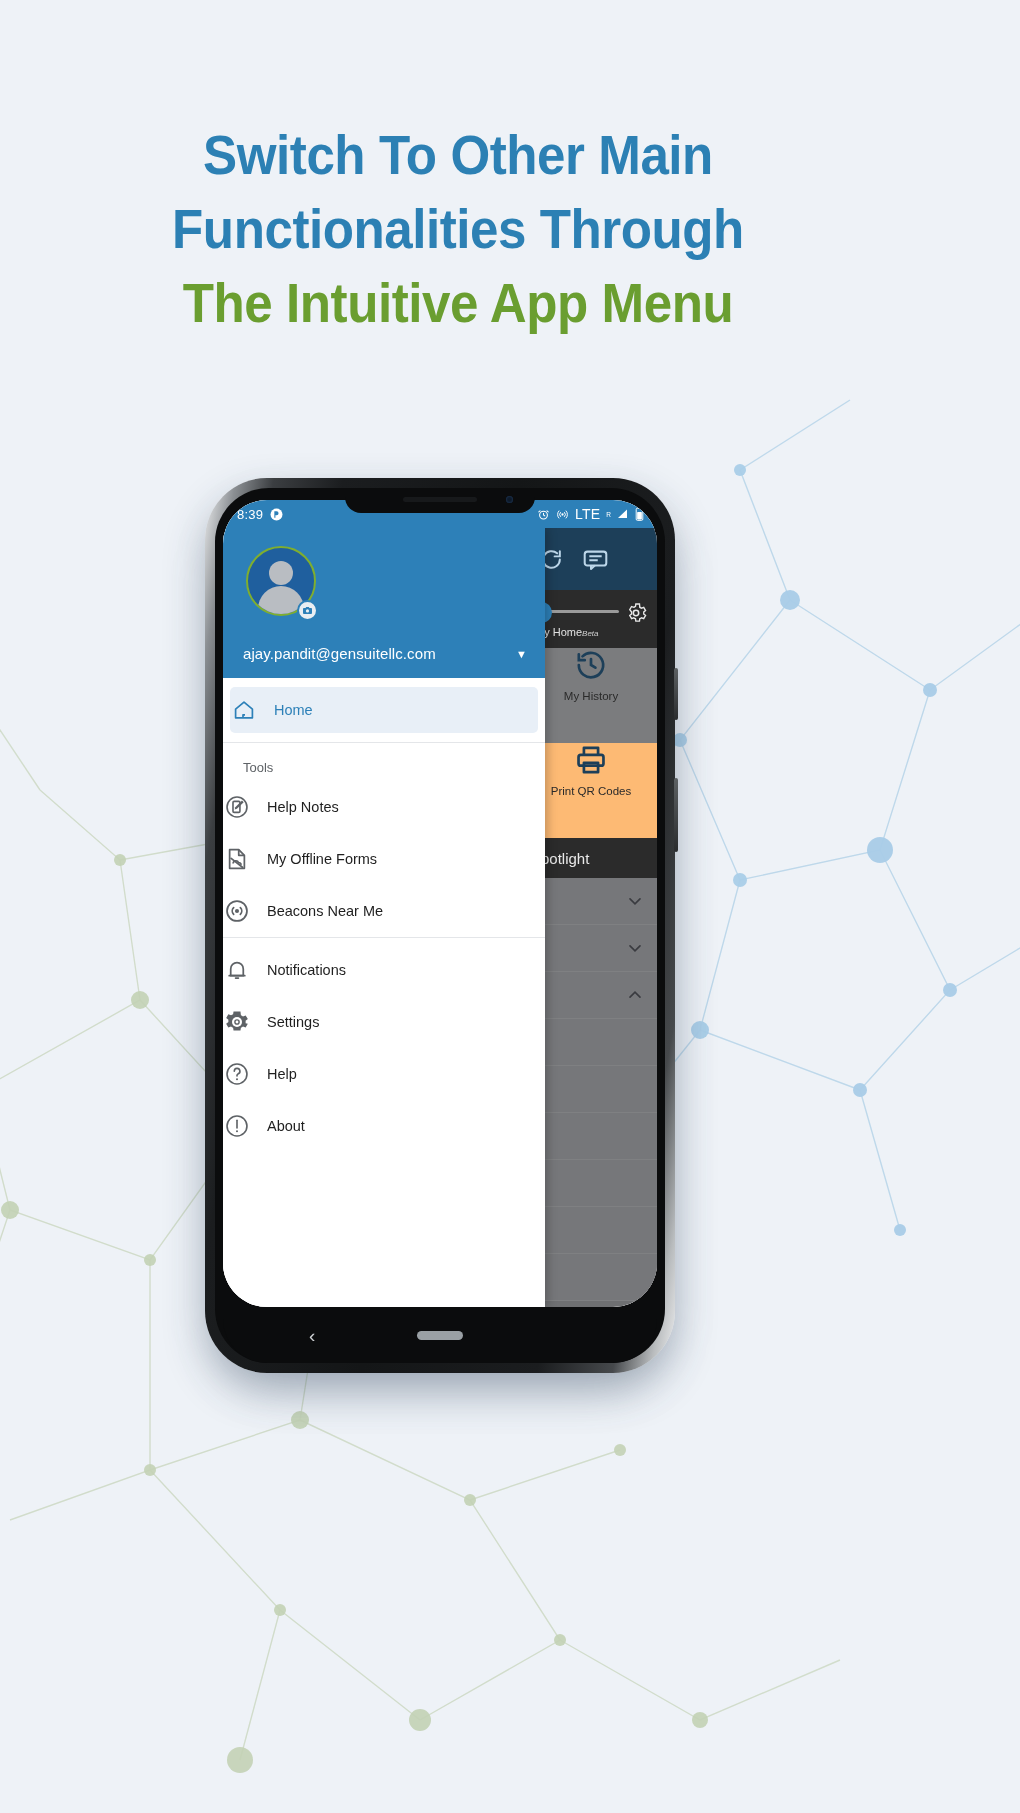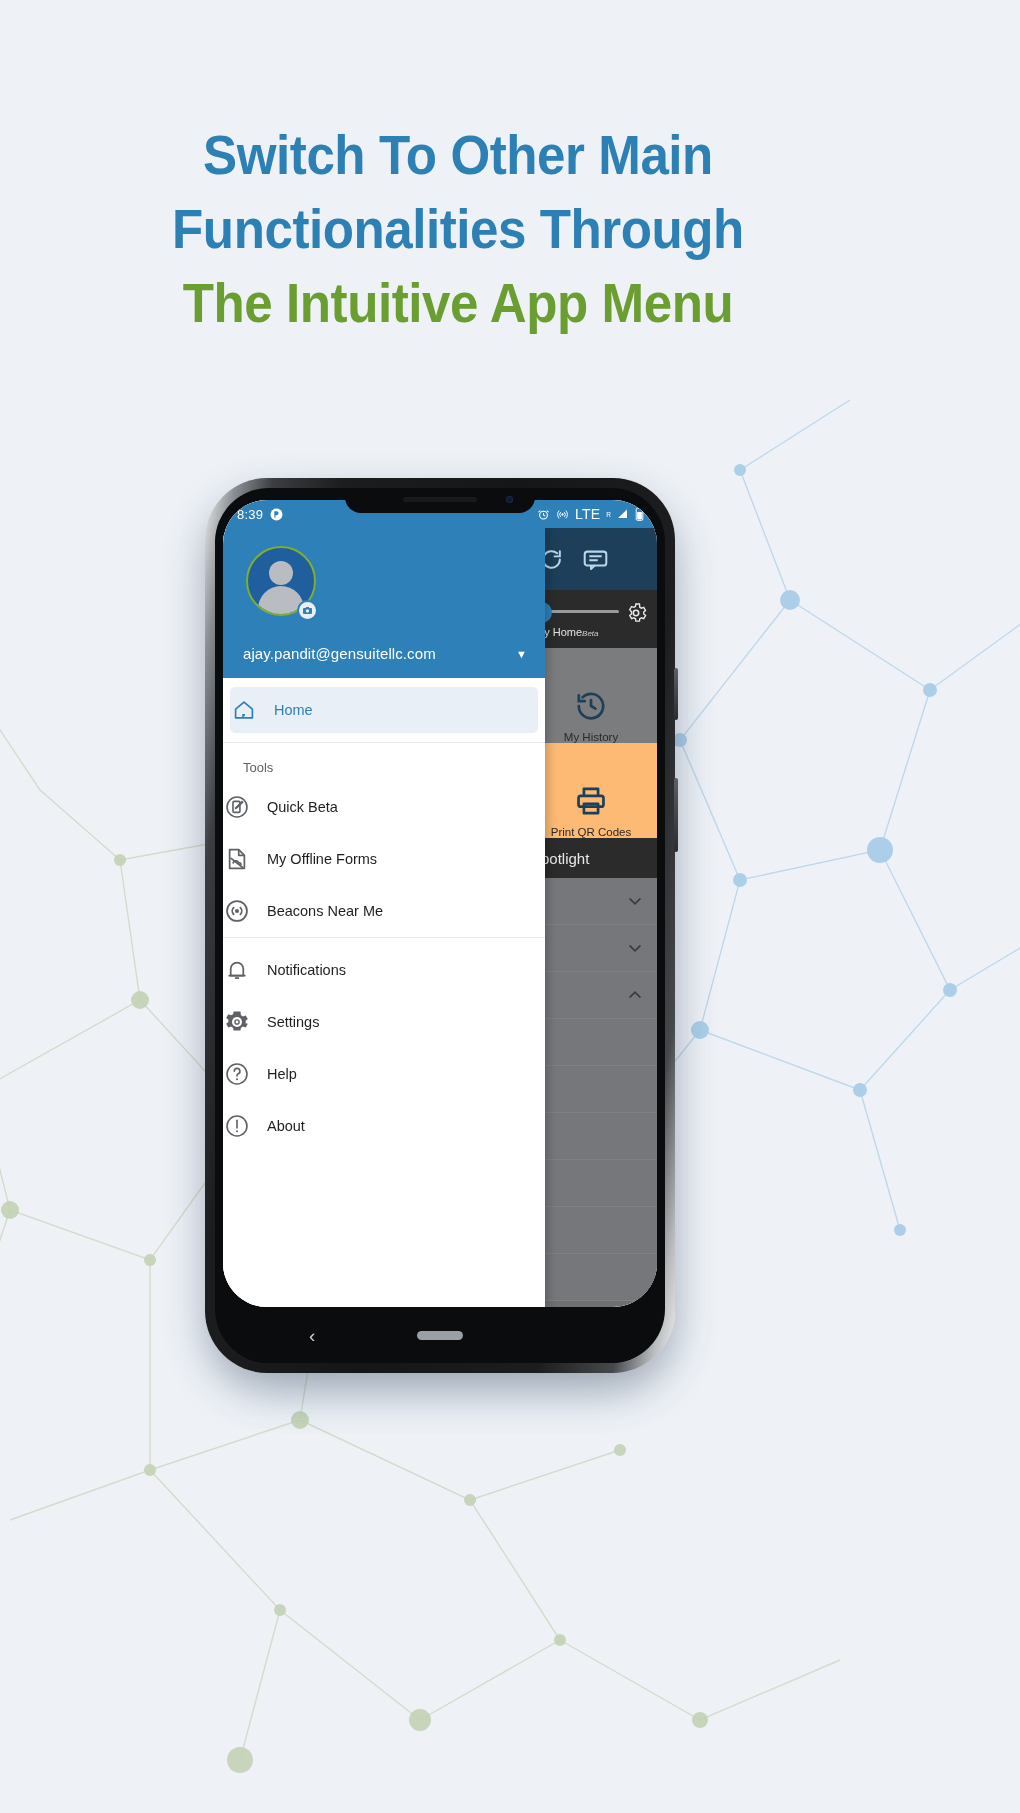--- a/index.html
+++ b/index.html
@@ -123,21 +123,21 @@
     position:absolute; left:6px; top:12px; width:21px; height:21px;
     border-radius:50%; background:#2d80b8;
   }
   .bgs-gear { position:absolute; right:10px; top:12px; color:#e8e8e8; }
   .bgs-slabel {
     position:absolute; left:10px; top:36px; font-size:11px; color:#e3e3e3;
   }
   .bgs-slabel .beta { font-size:8px; font-style:italic; color:#cfcfcf; }
   .bgs-tile {
     height:95px; background:#7b7c7e; display:flex; flex-direction:column;
-    align-items:center; justify-content:flex-end; gap:8px; color:#1d3f59;
+    align-items:center; justify-content:flex-start; gap:8px; color:#1d3f59;
   }
   .bgs-tile.alt { background:#fdba74; }
   .bgs-tile .cap { font-size:11.5px; color:#2a2a2a; }
   .bgs-spot {
     height:40px; background:#2b2b2b; color:#e9e9e9; font-size:15px;
     display:flex; align-items:center; padding-left:6px;
   }
   .bgs-row {
     height:47px; border-bottom:1px solid #7f8082; background:#76777a;
     display:flex; align-items:center; justify-content:flex-end; padding-right:12px;
@@ -441,21 +441,21 @@
               <div class="sect-title">Tools</div>
 
               <div class="item">
                 <span class="ic">
                   <svg width="26" height="26" viewBox="0 0 24 24" fill="none" stroke="#5e6266" stroke-width="1.5" stroke-linejoin="round">
                     <circle cx="12" cy="12" r="9.2"></circle>
                     <rect x="8.3" y="6.8" width="6.4" height="10.2" rx="1"></rect>
                     <path d="M16.6 6 10.4 12.2l-.5 2 2-.5L18.2 7.6z" fill="#5e6266" stroke="none"></path>
                   </svg>
                 </span>
-                <span class="lbl">Quick Beta</span>
+                <span class="lbl">Help Notes</span>
               </div>
 
               <div class="item">
                 <span class="ic">
                   <svg width="26" height="26" viewBox="0 0 24 24" fill="none" stroke="#5e6266" stroke-width="1.6" stroke-linejoin="round">
                     <path d="M5.2 3.4h8.4l5.2 5.2v12H5.2z"></path>
                     <path d="M13.6 3.4v5.2h5.2"></path>
                     <path d="M8.4 16.2a2.6 2.6 0 0 1 5-.9 2.2 2.2 0 0 1 2.4 2.1"></path>
                     <path d="M6.6 11.4 17 19.6" stroke-linecap="round"></path>
                   </svg>

